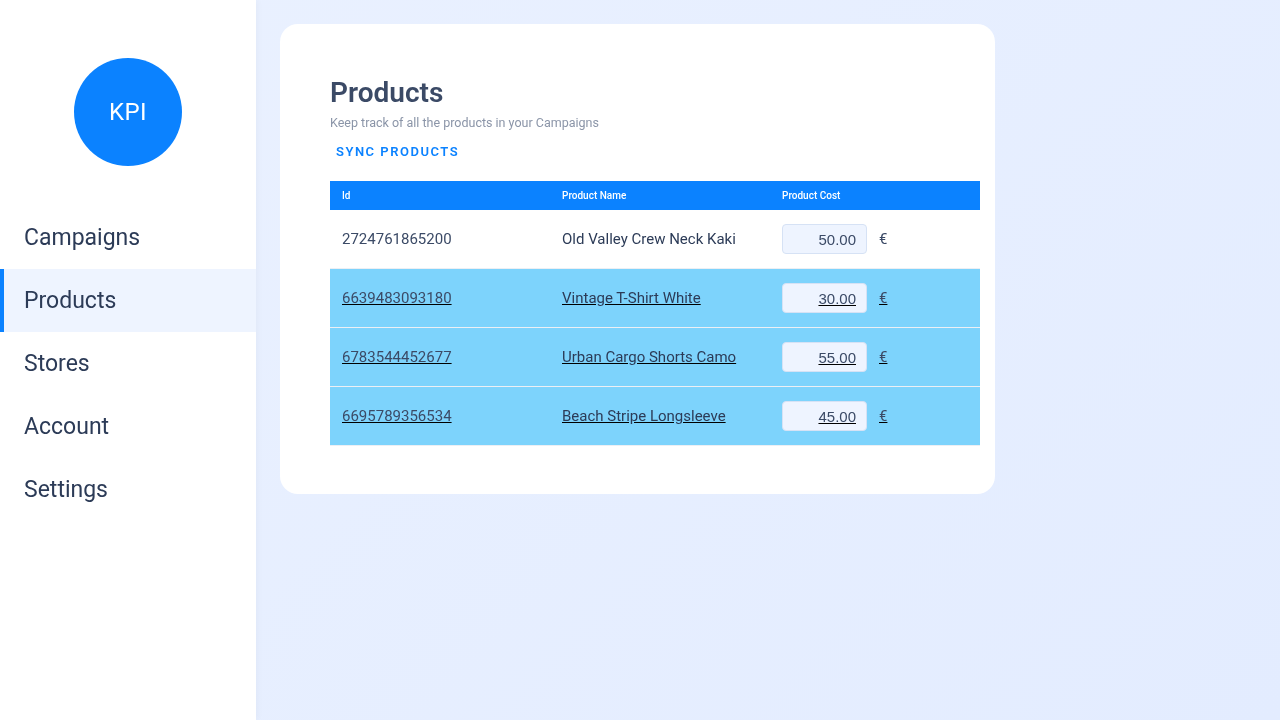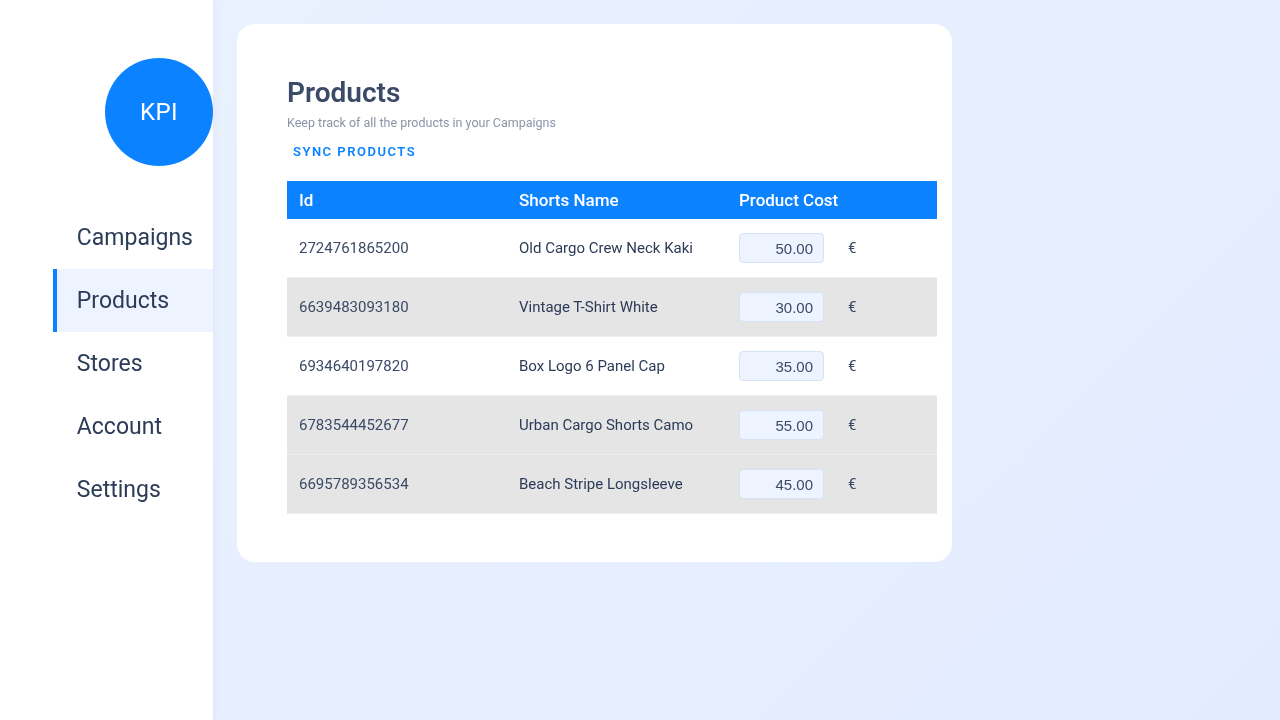--- a/index.html
+++ b/index.html
@@ -1,27 +1,26 @@
 <!DOCTYPE html>
 <html><head>
 <meta charset="utf-8">
 <style>
   * { box-sizing: border-box; margin: 0; padding: 0; }
   html, body { width: 1280px; height: 720px; overflow: hidden; font-family: -apple-system, BlinkMacSystemFont, "Segoe UI", Roboto, Helvetica, Arial, sans-serif; }
   body { display: flex; background: linear-gradient(135deg, #eaf1ff 0%, #e3ecff 100%); }
 
   
   .sidebar {
-    width: 213px;
+    width: 256px;
     height: 720px;
     background: #ffffff;
     display: flex;
     flex-direction: column;
     box-shadow: 2px 0 6px rgba(0,0,0,0.03);
-    align-items: flex-end;
   }
   .logo-wrap {
     display: flex;
     justify-content: center;
     padding: 58px 0 40px 0;
   }
   .logo-circle {
     width: 108px;
     height: 108px;
     border-radius: 50%;
@@ -79,40 +78,40 @@
     padding: 4px 6px;
     margin-bottom: 18px;
     cursor: pointer;
   }
 
   
   .tbl { width: 650px; border-collapse: collapse; }
   .thead-row { background: #0b82ff; }
   .th {
     color: #fff;
-    font-size: 17px;
+    font-size: 10px;
     font-weight: 500;
     text-align: left;
     padding: 9px 12px;
   }
   .th.id { width: 220px; }
   .th.name { width: 220px; }
   .th.cost { width: 210px; }
   .tr { }
-  .tr.even { background: #e5e5e5; }
+  .tr.even { background: #7dd3fc; text-decoration: underline; }
   .tr.odd { background: #ffffff; }
   .td {
     padding: 14px 12px;
     font-size: 15px;
     color: #3b4a66;
     vertical-align: middle;
     border-bottom: 1px solid #eceff4;
   }
   .td.name { color: #2c3b57; }
-  .cost-wrap { display: flex; align-items: center; gap: 24px; }
+  .cost-wrap { display: flex; align-items: center; gap: 12px; }
   .cost-input {
     width: 85px;
     height: 30px;
     padding: 2px 10px;
     text-align: right;
     font-size: 15px;
     color: #3b4a66;
     background: #eef4ff;
     border: 1px solid #d6e2f5;
     border-radius: 4px;
@@ -140,51 +139,41 @@
 <main class="main">
   <section class="card">
     <h1 class="page-title">Products</h1>
     <p class="page-subtitle">Keep track of all the products in your Campaigns</p>
     <a class="sync-link">SYNC PRODUCTS</a>
 
     <table class="tbl">
       <thead>
         <tr class="thead-row">
           <th class="th id">Id</th>
-          <th class="th name">Shorts Name</th>
+          <th class="th name">Product Name</th>
           <th class="th cost">Product Cost</th>
         </tr>
       </thead>
       <tbody>
         <tr class="tr odd">
           <td class="td">2724761865200</td>
-          <td class="td name">Old Cargo Crew Neck Kaki</td>
+          <td class="td name">Old Valley Crew Neck Kaki</td>
           <td class="td">
             <div class="cost-wrap">
               <input class="cost-input" value="50.00" style="">
               <span class="currency">€</span>
             </div>
           </td>
         </tr>
         <tr class="tr even">
           <td class="td">6639483093180</td>
           <td class="td name">Vintage T-Shirt White</td>
           <td class="td">
             <div class="cost-wrap">
               <input class="cost-input" value="30.00" style="">
-              <span class="currency">€</span>
-            </div>
-          </td>
-        </tr>
-        <tr class="tr odd">
-          <td class="td">6934640197820</td>
-          <td class="td name">Box Logo 6 Panel Cap</td>
-          <td class="td">
-            <div class="cost-wrap">
-              <input class="cost-input" value="35.00" style="">
               <span class="currency">€</span>
             </div>
           </td>
         </tr>
         <tr class="tr even">
           <td class="td">6783544452677</td>
           <td class="td name">Urban Cargo Shorts Camo</td>
           <td class="td">
             <div class="cost-wrap">
               <input class="cost-input" value="55.00" style="">

